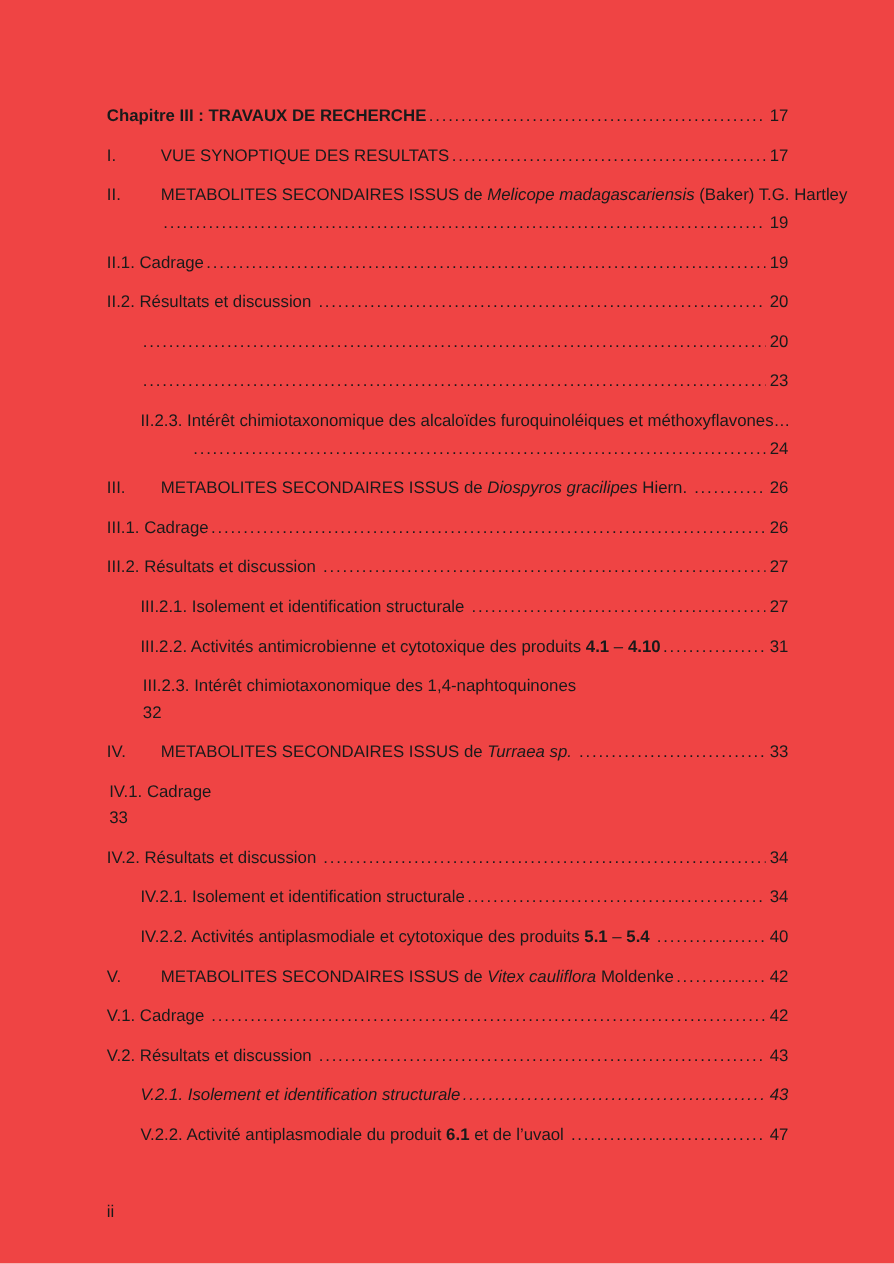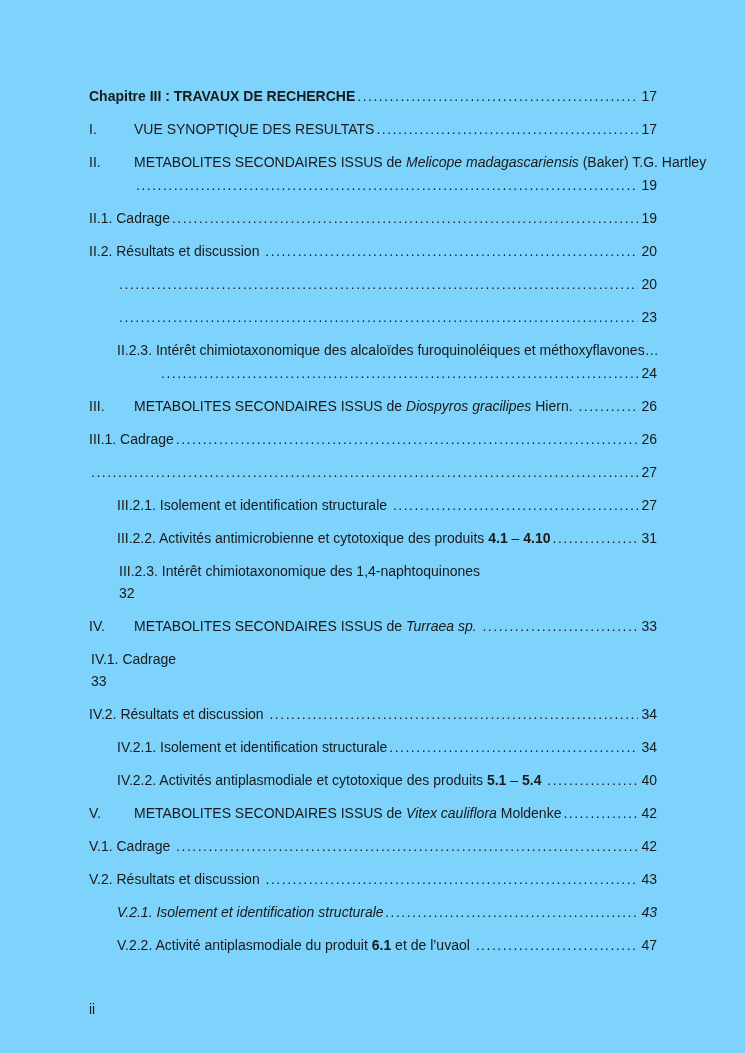--- a/index.html
+++ b/index.html
@@ -5,21 +5,21 @@
   html, body {
     margin: 0;
     padding: 0;
     background: #ffffff;
   }
   .page {
     position: relative;
     box-sizing: border-box;
     width: 745px;
     height: 1053px;
-    background: #7dd3fc;
+    background: #ef4444;
     padding: 85px 88px 12px 89px;
     font-family: "Liberation Sans", sans-serif;
     font-size: 14px;
     line-height: 22px;
     color: #1a1a1a;
     overflow: hidden;
   }
   .toc { width: 100%; }
   .row {
     display: flex;
@@ -112,20 +112,21 @@
         <span class="txt"><span>METABOLITES SECONDAIRES ISSUS de </span><span class="i">Diospyros gracilipes</span><span> Hiern. </span></span>
         <span class="dots"></span>
         <span class="pg">26</span>
       </div>
       <div class="row" style="padding-left: 0px;">
         <span class="txt"><span>III.1. Cadrage</span></span>
         <span class="dots"></span>
         <span class="pg">26</span>
       </div>
       <div class="row" style="padding-left: 0px;">
+        <span class="txt"><span>III.2. Résultats et discussion </span></span>
         <span class="dots"></span>
         <span class="pg">27</span>
       </div>
       <div class="row" style="padding-left: 28px;">
         <span class="txt"><span>III.2.1. Isolement et identification structurale </span></span>
         <span class="dots"></span>
         <span class="pg">27</span>
       </div>
       <div class="row" style="padding-left: 28px;">
         <span class="txt"><span>III.2.2. Activités antimicrobienne et cytotoxique des produits </span><span class="b">4.1</span><span> – </span><span class="b">4.10</span></span>

